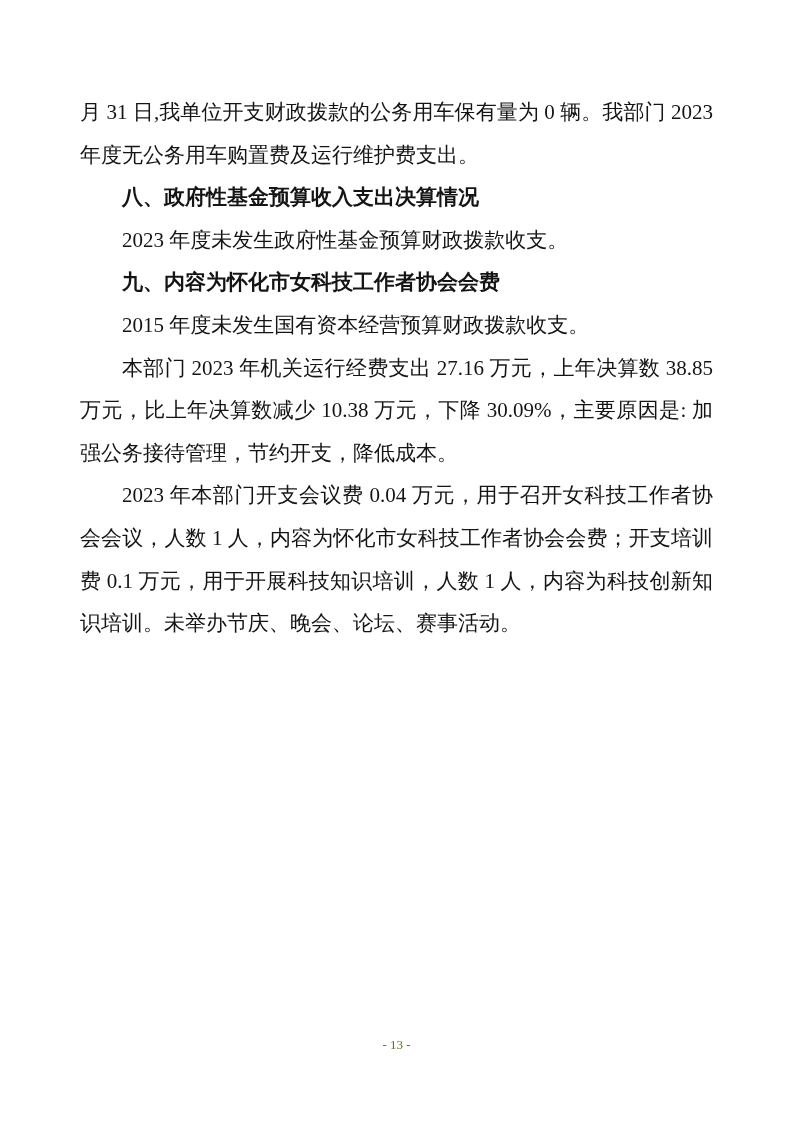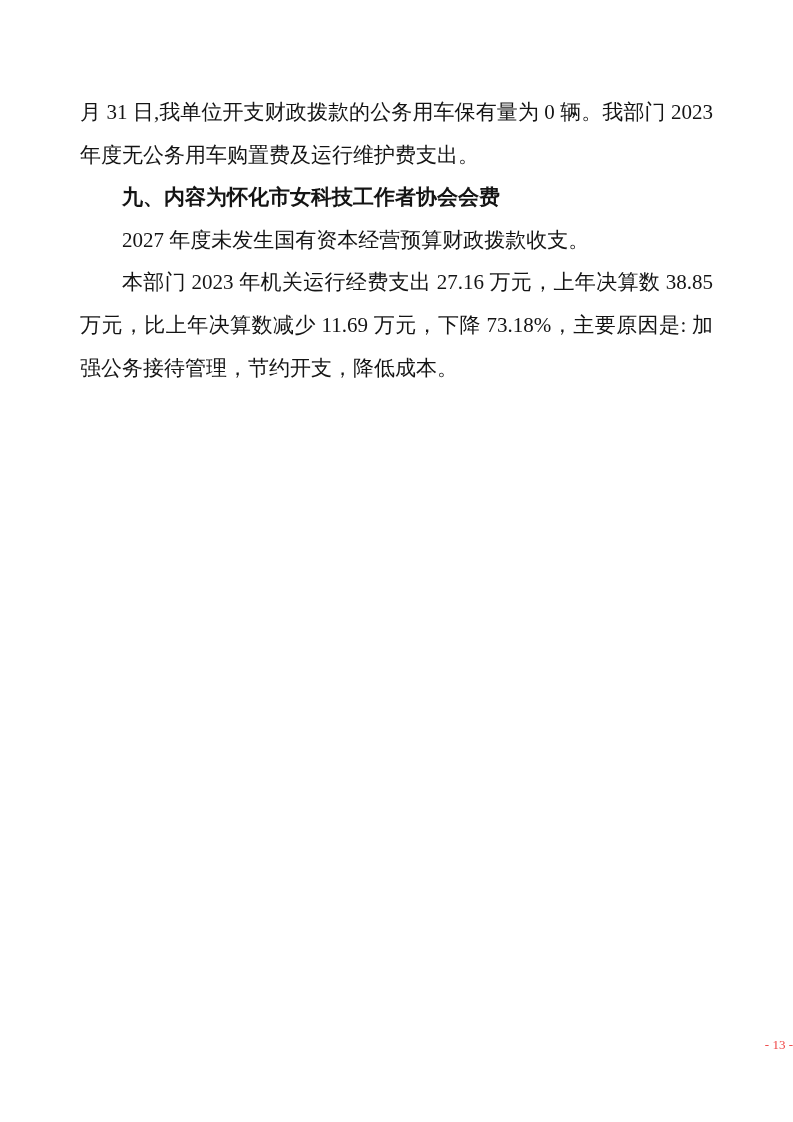--- a/index.html
+++ b/index.html
@@ -44,44 +44,47 @@
     text-indent: 2em;
     font-weight: bold;
     font-family: "Liberation Sans", "DejaVu Sans", sans-serif;
     text-align: left;
   }
   .page-number {
     position: absolute;
     left: 0;
     right: 0;
     top: 1037px;
-    text-align: right;
+    text-align: center;
     font-size: 13px;
     line-height: 16px;
-    color: #ef4444;
+    color: #4d7c0f;
     font-family: "Liberation Serif", "DejaVu Serif", serif;
   }
 </style>
 </head>
 <body>
 
 <div class="page">
   <div class="content">
 
     <p class="para no-indent">月 31 日,我单位开支财政拨款的公务用车保有量为 0 辆。我部门 2023 年度无公务用车购置费及运行维护费支出。</p>
 
+    <h3 class="heading">八、政府性基金预算收入支出决算情况</h3>
 
+    <p class="para">2023 年度未发生政府性基金预算财政拨款收支。</p>
 
     <h3 class="heading">九、内容为怀化市女科技工作者协会会费</h3>
 
-    <p class="para">2027 年度未发生国有资本经营预算财政拨款收支。</p>
+    <p class="para">2015 年度未发生国有资本经营预算财政拨款收支。</p>
 
 
-    <p class="para">本部门 2023 年机关运行经费支出 27.16 万元，上年决算数 38.85 万元，比上年决算数减少 11.69 万元，下降 73.18%，主要原因是: 加强公务接待管理，节约开支，降低成本。</p>
+    <p class="para">本部门 2023 年机关运行经费支出 27.16 万元，上年决算数 38.85 万元，比上年决算数减少 10.38 万元，下降 30.09%，主要原因是: 加强公务接待管理，节约开支，降低成本。</p>
 
 
+    <p class="para">2023 年本部门开支会议费 0.04 万元，用于召开女科技工作者协会会议，人数 1 人，内容为怀化市女科技工作者协会会费；开支培训费 0.1 万元，用于开展科技知识培训，人数 1 人，内容为科技创新知识培训。未举办节庆、晚会、论坛、赛事活动。</p>
 
 
 
   </div>
 
   <div class="page-number">- 13 -</div>
 </div>
 
 </body></html>

